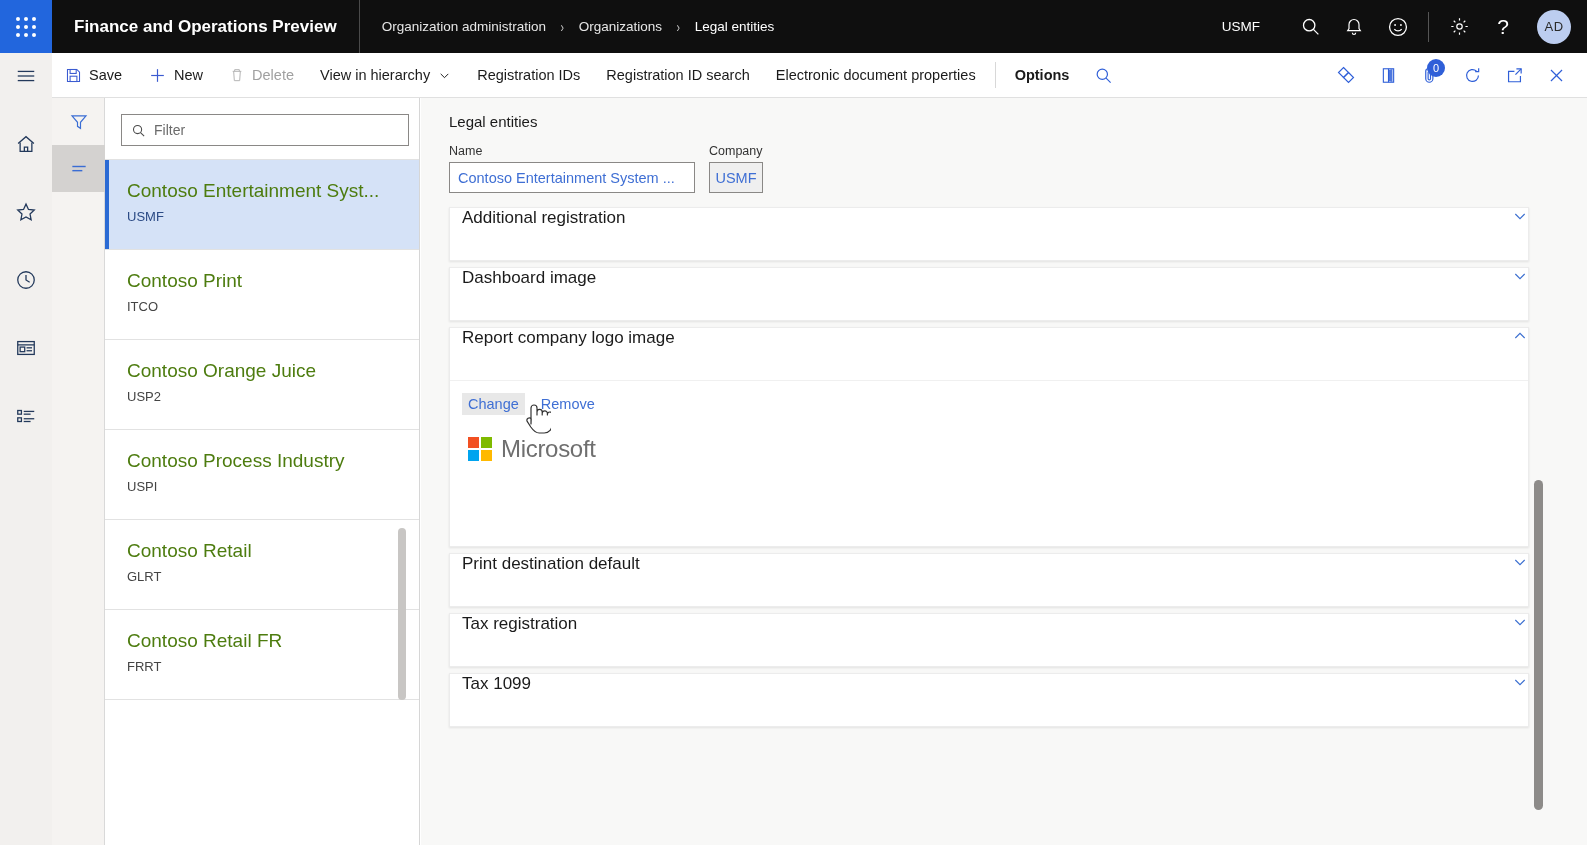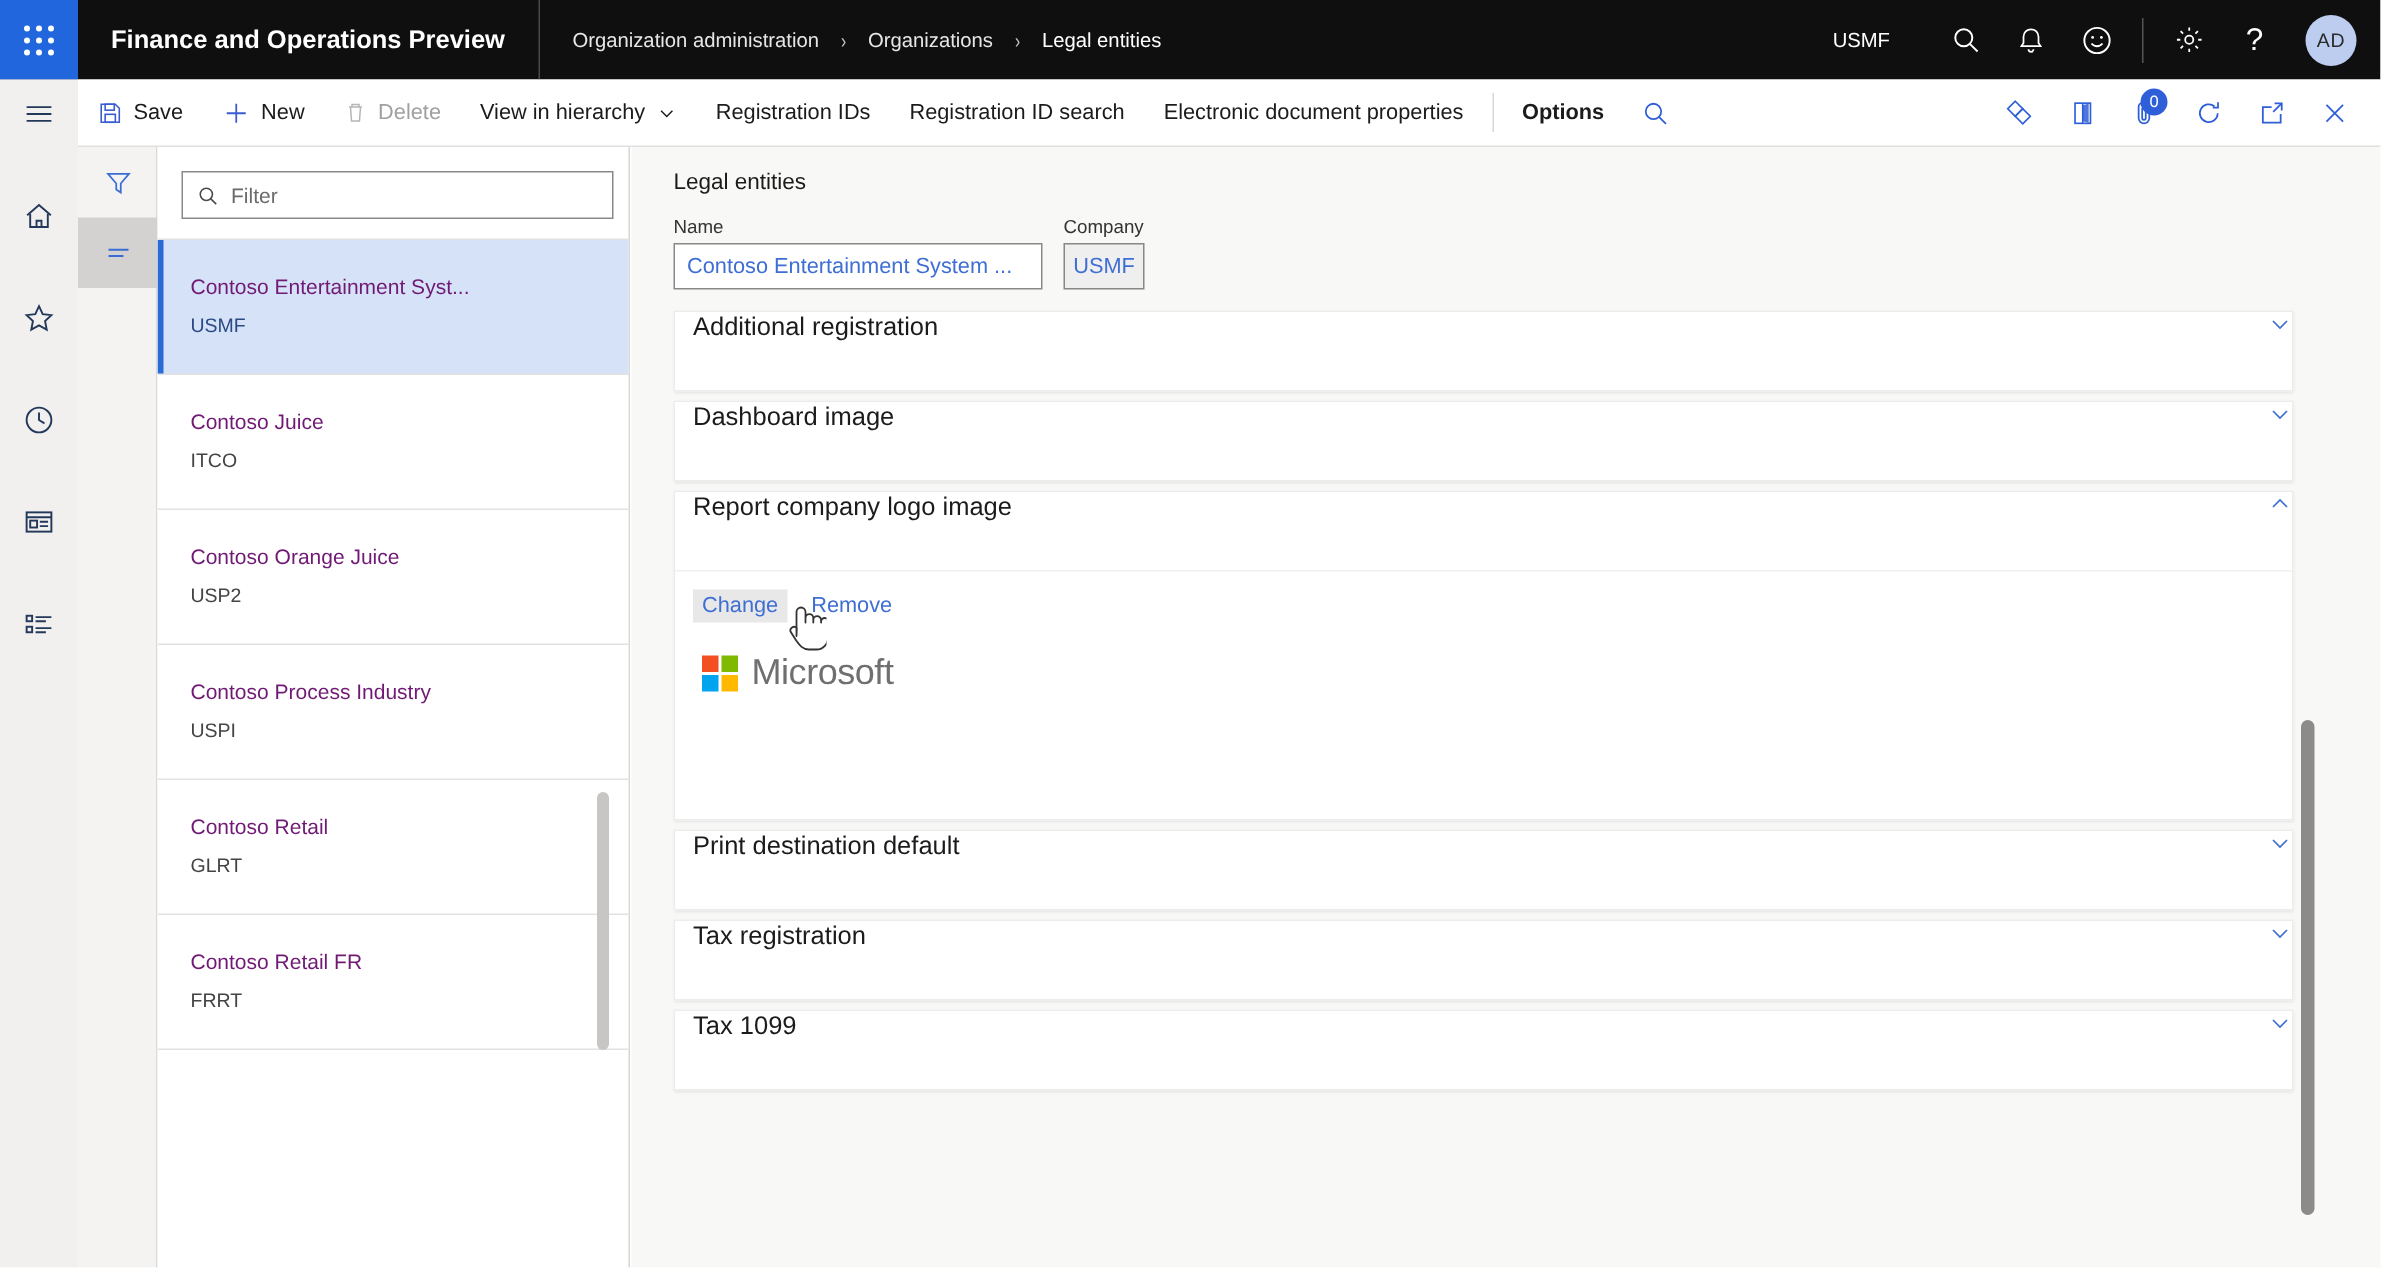--- a/index.html
+++ b/index.html
@@ -118,21 +118,21 @@
   .list-item {
     position: relative; height: 90px; border-bottom: 1px solid #e2e2e2;
     padding: 20px 14px 0 22px; cursor: pointer; background: #fff;
   }
   .list-item.selected { background: #d5e2f7; }
   .list-item.selected:before {
     content:""; position: absolute; left: 0; top: 0; width: 4px; height: 100%;
     background: #2a6ad4;
   }
   .li-title {
-    font-size: 14px; color: #701a75; white-space: nowrap; overflow: hidden;
+    font-size: 19px; color: #4d7c0f; white-space: nowrap; overflow: hidden;
     text-overflow: ellipsis; line-height: 22px;
   }
   .li-sub { font-size: 13px; color: #444; margin-top: 7px; }
   .list-item.selected .li-sub { color: #2b4a85; }
 
   .list-scrollbar {
     position: absolute; left: 293px; top: 430px; width: 8px; height: 172px;
     background: #c8c6c4; border-radius: 4px; cursor: pointer;
   }
 
@@ -438,21 +438,21 @@
       </span>
       <input type="text" placeholder="Filter" style="">
     </div>
     <div class="list-head-sep"></div>
 
     <div class="list-item selected">
       <div class="li-title">Contoso Entertainment Syst...</div>
       <div class="li-sub">USMF</div>
     </div>
     <div class="list-item">
-      <div class="li-title">Contoso Juice</div>
+      <div class="li-title">Contoso Print</div>
       <div class="li-sub">ITCO</div>
     </div>
     <div class="list-item">
       <div class="li-title">Contoso Orange Juice</div>
       <div class="li-sub">USP2</div>
     </div>
     <div class="list-item">
       <div class="li-title">Contoso Process Industry</div>
       <div class="li-sub">USPI</div>
     </div>

